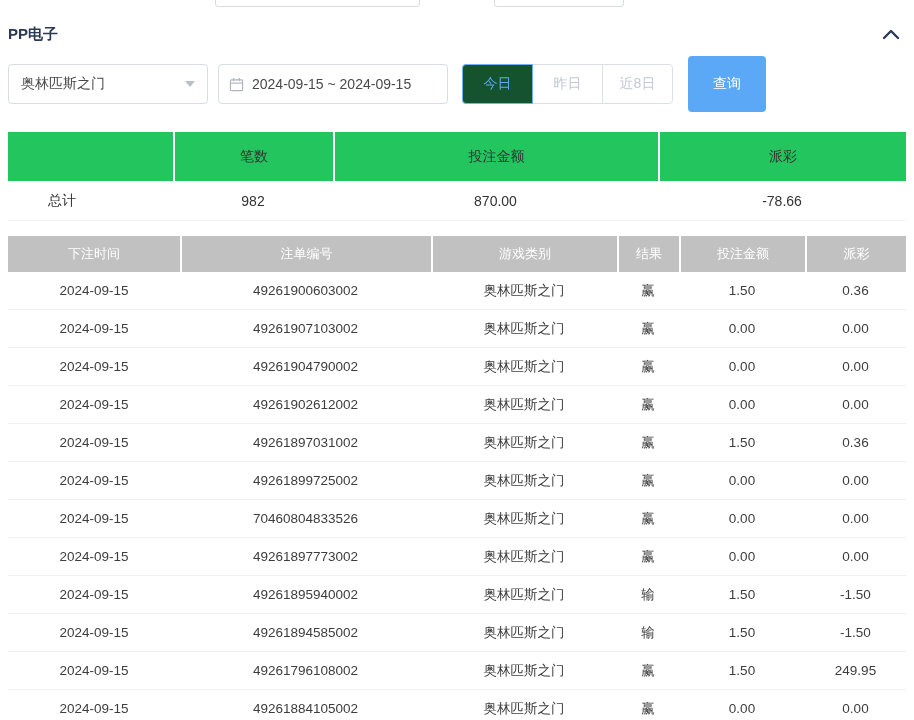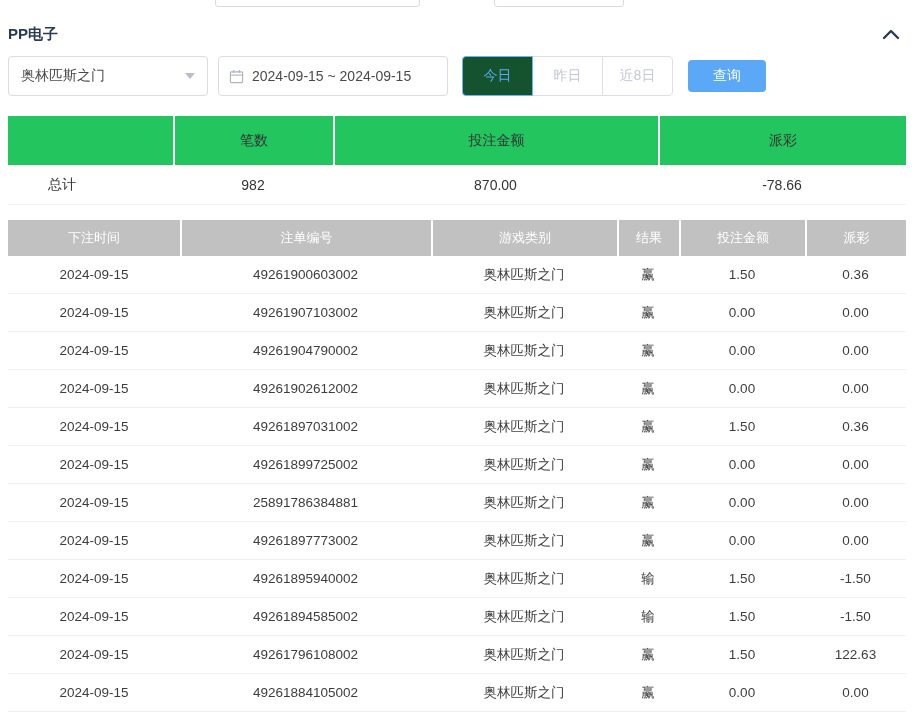--- a/index.html
+++ b/index.html
@@ -37,21 +37,21 @@
 
   .btn-group { display: flex; margin-left: 14px; }
   .qbtn { width: 71px; height: 40px; background: #fff; border: 1px solid #dcdfe6;
           color: #c3c8d2; font-size: 14px; cursor: pointer; margin-left: -1px;
           font-family: inherit; padding: 0; }
   .qbtn:first-child { margin-left: 0; border-radius: 4px 0 0 4px; }
   .qbtn:last-child { border-radius: 0 4px 4px 0; }
   .qbtn.active { border-color: #6db3f8; color: #5fa8f5; position: relative; z-index: 1;
                  background: #14532d; }
 
-  .query { margin-left: 15px; width: 78px; height: 32px; border: none; border-radius: 4px;
+  .query { margin-left: 15px; width: 78px; height: 56px; border: none; border-radius: 4px;
            background: #5ba9f6; color: #fff; font-size: 14px; cursor: pointer;
            font-family: inherit; }
 
   table { border-collapse: separate; border-spacing: 0; table-layout: fixed; width: 898px; }
 
   .summary { margin-top: 20px; font-size: 14px; }
   .summary th { background: #22c55e; height: 49px; font-weight: normal; color: #333;
                 border-left: 2px solid #fff; text-align: center; }
   .summary th:first-child { border-left: none; }
   .summary td { height: 40px; text-align: center; color: #333; background: #fff;
@@ -198,21 +198,21 @@
         <tr>
     <td>2024-09-15</td>
     <td>49261899725002</td>
     <td>奥林匹斯之门</td>
     <td>赢</td>
     <td>0.00</td>
     <td>0.00</td>
   </tr>
         <tr>
     <td>2024-09-15</td>
-    <td>25891786384881</td>
+    <td>70460804833526</td>
     <td>奥林匹斯之门</td>
     <td>赢</td>
     <td>0.00</td>
     <td>0.00</td>
   </tr>
         <tr>
     <td>2024-09-15</td>
     <td>49261897773002</td>
     <td>奥林匹斯之门</td>
     <td>赢</td>
@@ -234,21 +234,21 @@
     <td>输</td>
     <td>1.50</td>
     <td class="neg">-1.50</td>
   </tr>
         <tr>
     <td>2024-09-15</td>
     <td>49261796108002</td>
     <td>奥林匹斯之门</td>
     <td>赢</td>
     <td>1.50</td>
-    <td>122.63</td>
+    <td>249.95</td>
   </tr>
         <tr>
     <td>2024-09-15</td>
     <td>49261884105002</td>
     <td>奥林匹斯之门</td>
     <td>赢</td>
     <td>0.00</td>
     <td>0.00</td>
   </tr>
       </tbody>

